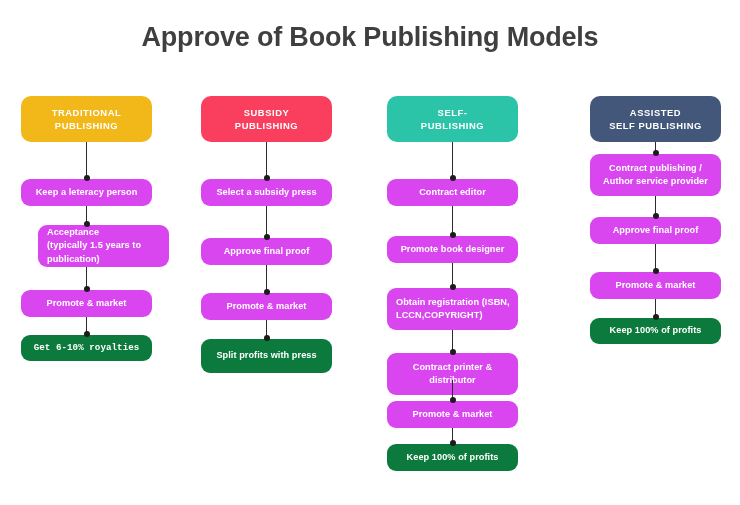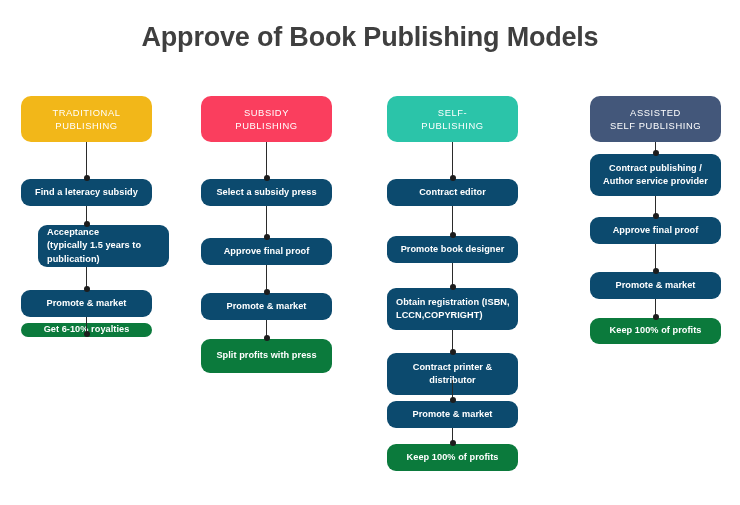--- a/index.html
+++ b/index.html
@@ -50,34 +50,34 @@
   .node {
     position: absolute;
     box-sizing: border-box;
     border-radius: 9px;
     color: #ffffff;
     display: flex;
     align-items: center;
     justify-content: center;
     text-align: center;
     font-size: 9.2px;
-    font-weight: 400;
+    font-weight: 700;
     line-height: 1.42;
     padding: 4px 7px;
     letter-spacing: 0.05px;
   }
 
   .node.header {
     font-size: 9.4px;
     letter-spacing: 0.55px;
     border-radius: 10px;
   }
 
   .node.step {
-    background: #0c4a6e;
+    background: #d946ef;
     font-weight: 600;
     letter-spacing: 0.05px;
   }
 
   .node.result {
     background: #0b7a3c;
     font-weight: 700;
   }
 
   .node.left-align {
@@ -114,29 +114,29 @@
 
 <div class="canvas">
 
   <div class="page-title">Approve of Book Publishing Models</div>
 
   <div class="column col-0">
       <div class="node header" style="top: 0px; height: 46px; left: 0px; width: 100%; background: rgb(242, 183, 25);">
         <span class="label">TRADITIONAL<br>PUBLISHING</span>
       </div>
       <div class="node step" style="top: 83px; height: 27px; left: 0px; width: 100%;">
-        <span class="label">Find a leteracy subsidy</span>
+        <span class="label">Keep a leteracy person</span>
       </div>
       <div class="node step left-align" style="top: 129px; height: 42px; left: 17px; width: 100%;">
         <span class="label">Acceptance<br>(typically 1.5 years to<br>publication)</span>
       </div>
       <div class="node step" style="top: 194px; height: 27px; left: 0px; width: 100%;">
         <span class="label">Promote &amp; market</span>
       </div>
-      <div class="node result" style="top: 227px; height: 14px; left: 0px; width: 100%;">
+      <div class="node result" style="top: 239px; height: 26px; left: 0px; width: 100%; font-family: Liberation Mono, monospace;">
         <span class="label">Get 6-10% royalties</span>
       </div>
       <div class="connector" style="top: 46px; height: 36px; left: calc(50% - 0.5px);">
         <span class="dot"></span>
       </div>
       <div class="connector" style="top: 110px; height: 18px; left: calc(50% - 0.5px);">
         <span class="dot"></span>
       </div>
       <div class="connector" style="top: 171px; height: 22px; left: calc(50% - 0.5px);">
         <span class="dot"></span>

